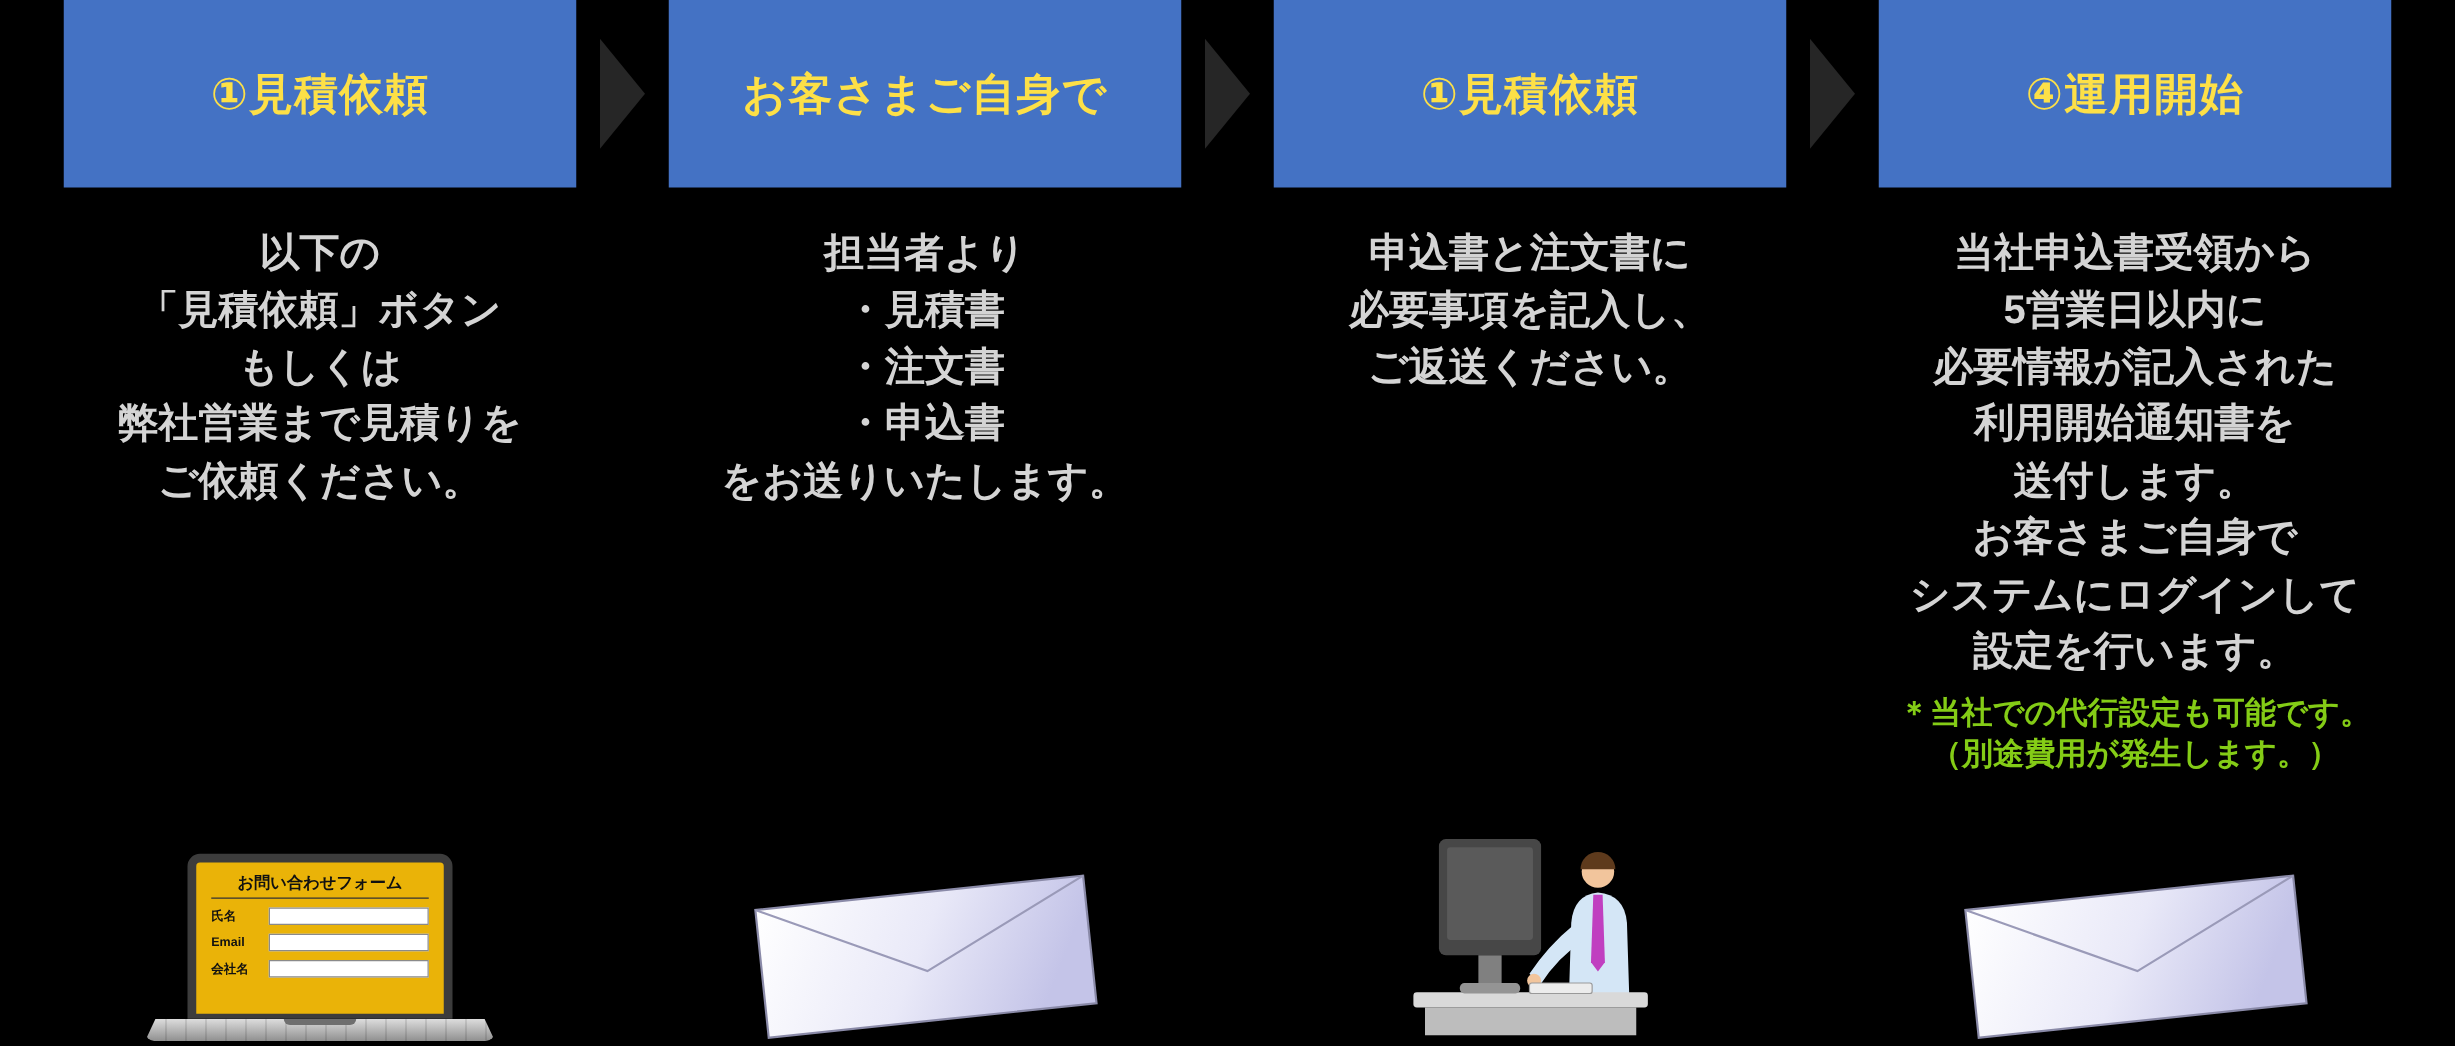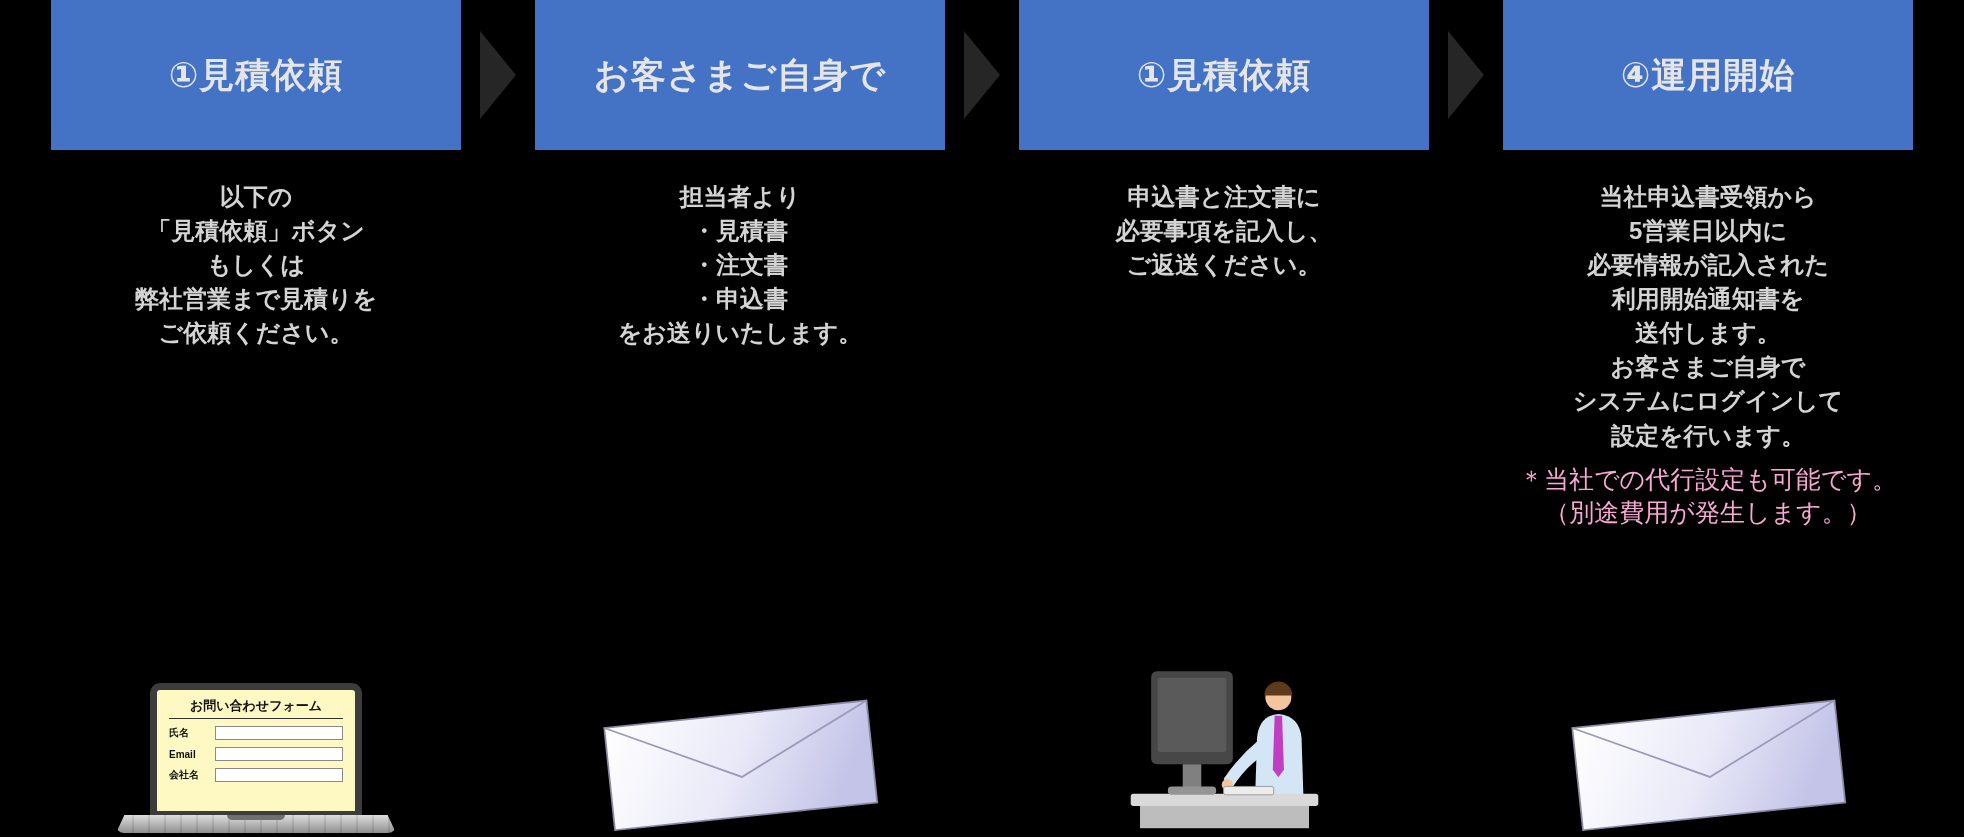--- a/index.html
+++ b/index.html
@@ -26,38 +26,38 @@
     flex-direction: column;
   }
   .step-header {
     height: 150px;
     background: #4472C4;
     display: flex;
     align-items: center;
     justify-content: center;
     font-size: 35px;
     font-weight: bold;
-    color: #e5e5e5;
+    color: #fde047;
     letter-spacing: 1px;
   }
   .step-body {
     margin-top: 30px;
     text-align: center;
-    font-size: 24px;
+    font-size: 32px;
     font-weight: bold;
     color: #d4d4d4;
     line-height: 1.42;
     white-space: pre-line;
   }
   .step-note {
     margin-top: 10px;
     text-align: center;
     font-size: 25px;
-    font-weight: normal;
-    color: #f9a8d4;
+    font-weight: bold;
+    color: #84cc16;
     line-height: 1.32;
     white-space: pre-line;
   }
   .arrow-zone {
     width: 74px;
     height: 150px;
     display: flex;
     align-items: center;
     justify-content: center;
     flex-shrink: 0;
@@ -76,21 +76,21 @@
     align-items: flex-end;
     padding-bottom: 4px;
   }
 
   
   .laptop { width: 280px; }
   .laptop-screen {
     width: 212px;
     height: 132px;
     margin: 0 auto;
-    background: #fef9c3;
+    background: #eab308;
     border: 7px solid #3c3c3c;
     border-bottom-width: 4px;
     border-radius: 10px 10px 0 0;
     box-sizing: border-box;
     padding: 7px 12px;
   }
   .form-title {
     font-size: 13px;
     font-weight: bold;
     color: #111111;

